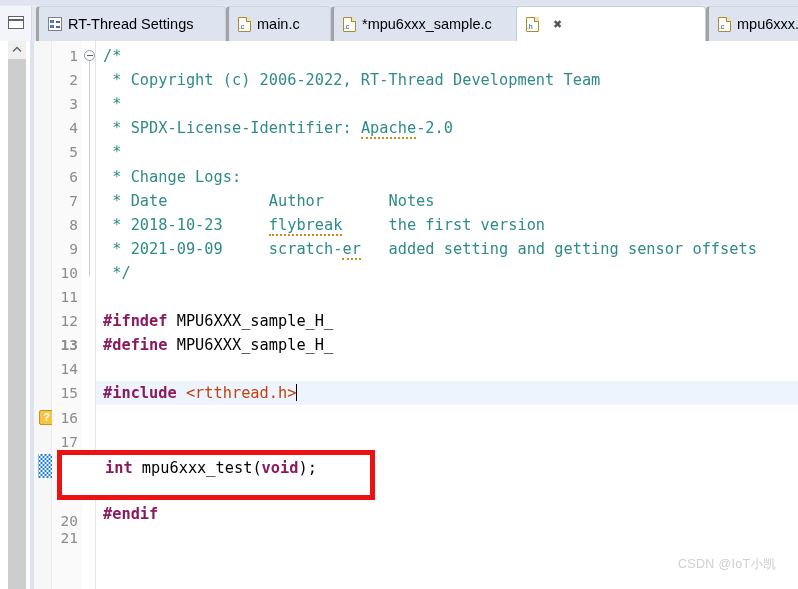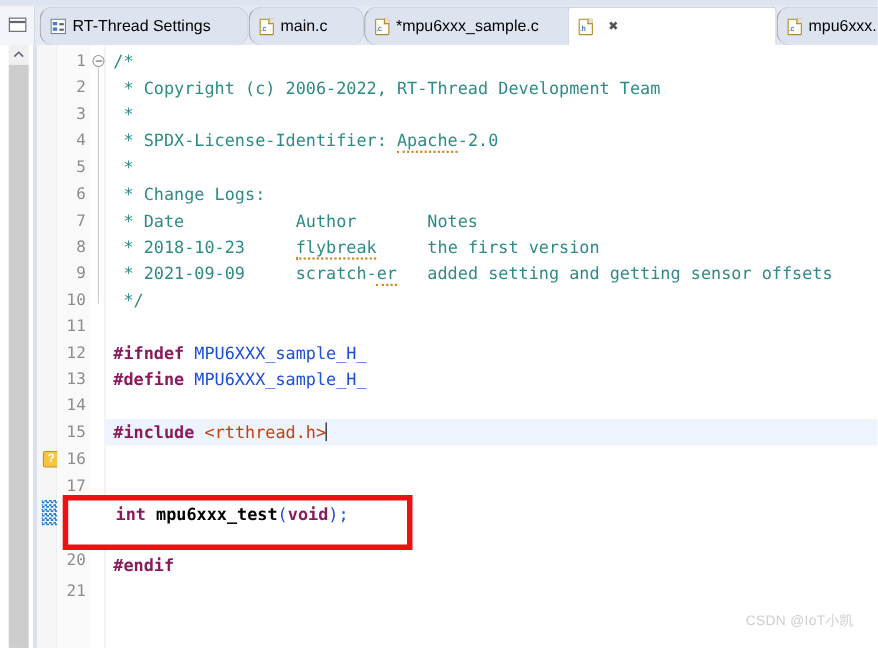--- a/index.html
+++ b/index.html
@@ -49,25 +49,24 @@
     box-sizing: border-box;
     display: flex; align-items: center;
     padding: 0 9px;
     font-size: 14.5px;
     color: #000000;
     white-space: nowrap;
   }
   .tab.inactive {
     background: #dde4f0;
     border-top: 1px solid #c9d2e2;
-    border-left: 1px solid #a3a3a3;
+    border-left: 3px solid #a3a3a3;
     border-right: 1px solid #c9d2e2;
     border-top-left-radius: 4px;
     border-top-right-radius: 4px;
-    border-radius: 12px;
   }
   .tab.active {
     background: #ffffff;
     border-top: 1px solid #c4ccdc;
     border-left: 1px solid #c4ccdc;
     border-right: 1px solid #c4ccdc;
     border-top-left-radius: 4px;
     border-top-right-radius: 4px;
     height: 36px;
   }
@@ -206,22 +205,22 @@
     position: absolute; left: 0; width: 100%;
     height: 24.1px;
     background: #edf4fd;
   }
 
   
   .cmt  { color: #2e8b87; }
   .prep { color: #8a1a5c; font-weight: bold; }
   .inc  { color: #c2410c; }
   .kw   { color: #8a1a5c; font-weight: bold; }
-  .fn   { color: #000000; font-weight: bold; }
-  .plain{ color: #1d4ed8; }
+  .fn   { color: #000000; font-weight: normal; }
+  .plain{ color: #000000; }
 
   .squig {
     border-bottom: 2px dotted #d08a1a;
     padding-bottom: 0px;
   }
 
   .caret {
     display: inline-block;
     width: 1px; height: 17px;
     background: #000;
@@ -366,28 +365,28 @@
         <div class="lineno" style="top: 51.2px;">3</div>
         <div class="lineno" style="top: 75.3px;">4</div>
         <div class="lineno" style="top: 99.4px;">5</div>
         <div class="lineno" style="top: 123.5px;">6</div>
         <div class="lineno" style="top: 147.6px;">7</div>
         <div class="lineno" style="top: 171.7px;">8</div>
         <div class="lineno" style="top: 195.8px;">9</div>
         <div class="lineno" style="top: 219.9px; margin-left: 44px;">10</div>
         <div class="lineno" style="top: 244px;">11</div>
         <div class="lineno" style="top: 268.1px;">12</div>
-        <div class="lineno" style="top: 292.2px;">13</div>
+        <div class="lineno" style="top: 292.2px; font-weight: bold;">13</div>
         <div class="lineno" style="top: 316.3px;">14</div>
         <div class="lineno" style="top: 340.4px;">15</div>
         <div class="lineno" style="top: 364.5px;">16</div>
         <div class="lineno" style="top: 388.6px;">17</div>
         <div class="lineno" style="top: 412.7px;">18</div>
         <div class="lineno" style="top: 436.8px;">19</div>
-        <div class="lineno" style="top: 457px;">20</div>
+        <div class="lineno" style="top: 468px;">20</div>
         <div class="lineno" style="top: 485px;">21</div>
       </div>
     <div class="fold-col">
         <div class="fold-collapse" style="top: 9px;"></div>
         <div class="fold-vline" style="top: 20px; height: 214.9px;"></div>
       </div>
     <div class="code-area">
         <div class="codeline" style="top: 3px;"><span class="cmt">/*</span></div>
         <div class="codeline" style="top: 27.1px;"><span class="cmt"> * Copyright (c) 2006-2022, RT-Thread Development Team</span></div>
         <div class="codeline" style="top: 51.2px;"><span class="cmt"> *</span></div>

